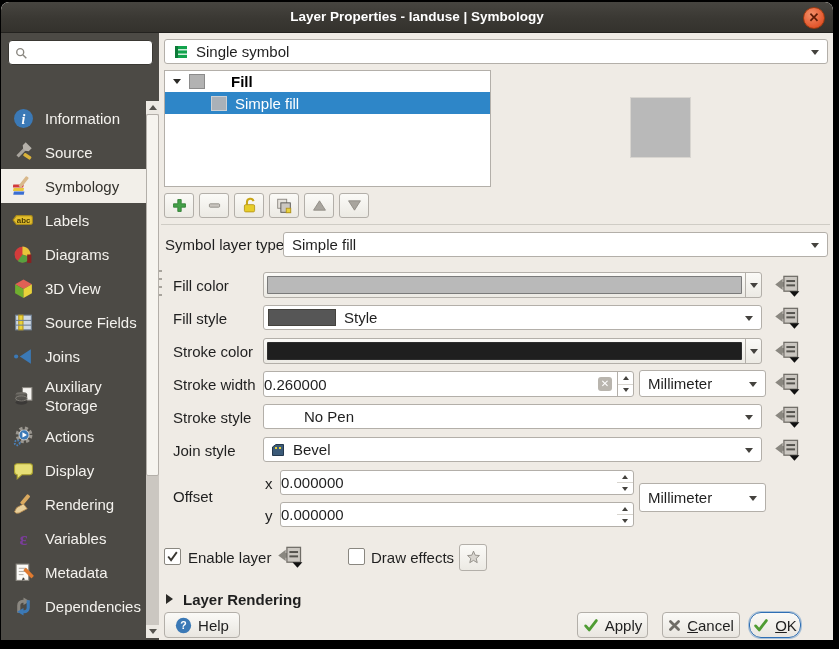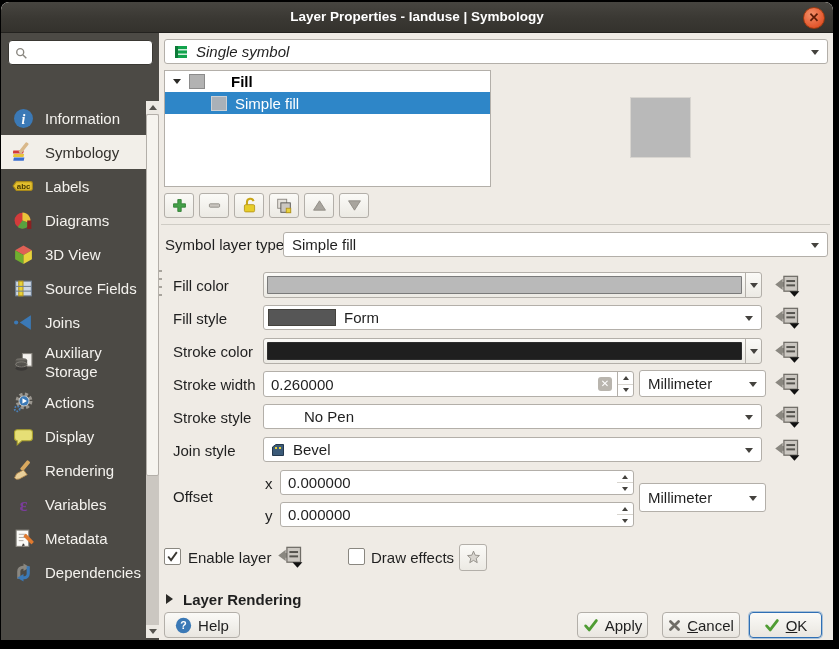--- a/index.html
+++ b/index.html
@@ -58,21 +58,21 @@
         background:linear-gradient(#fbfaf7,#eceae4); display:flex; align-items:center;
         justify-content:center; cursor:pointer; }
   .sep { position:absolute; left:2px; right:3px; top:191px; height:1px; background:#cfccc5; }
   .colorbtn { position:absolute; left:104px; width:499px; height:26px;
         border:1px solid #b3afa9; border-radius:3px; background:linear-gradient(#fbfaf7,#eceae4);
         display:flex; cursor:pointer; }
   .colorbtn .cswatch { flex:1; margin:3px; border:1px solid rgba(60,60,60,.5); border-radius:1px; }
   .colorbtn .carea { flex:0 0 16px; border-left:1px solid #b3afa9; position:relative; }
   .spin { position:absolute; background:#fff; border:1px solid #b3afa9; border-radius:3px;
         display:flex; align-items:center; font-size:15px; color:#1f1f1f; }
-  .spin .val { flex:1; padding-left:7px; }
+  .spin .val { flex:1; }
   .clear-btn { width:14px; height:14px; background:#b9b5ae; border-radius:3px; color:#fff;
         font-size:10px; line-height:14px; text-align:center; margin-right:5px; cursor:pointer; }
   .spin-col { width:16px; align-self:stretch; border-left:1px solid #b3afa9;
         display:flex; flex-direction:column; }
   .spin-col div { flex:1; display:flex; align-items:center; justify-content:center; cursor:pointer; }
   .spin-col div:first-child { border-bottom:1px solid #d8d5cf; }
   .sarr-up { width:0;height:0;border:3.5px solid transparent;border-bottom:4.5px solid #44423e;margin-top:-3px; }
   .sarr-dn { width:0;height:0;border:3.5px solid transparent;border-top:4.5px solid #44423e;margin-bottom:-3px; }
   .ovr { position:absolute; width:26px; height:26px; cursor:pointer; }
   .cb { width:17px; height:17px; background:#fff; border:1px solid #8a8780; border-radius:2px;
@@ -126,20 +126,32 @@
       <div class="sb-item">
         <span class="sb-ico">
           <svg width="21" height="21" viewBox="0 0 20 20">
               <circle cx="10" cy="10" r="9" fill="#3b79b6"></circle>
               <text x="10" y="15" font-size="13" font-family="serif" font-style="italic" font-weight="bold" fill="#fff" text-anchor="middle">i</text>
             </svg>
         </span>
         <span class="sb-label">Information</span>
       </div>
 
+      <div class="sb-item">
+        <span class="sb-ico">
+          <svg width="21" height="21" viewBox="0 0 20 20">
+              <g transform="rotate(45 10 8)">
+                <rect x="8.5" y="5" width="3" height="11" fill="#a8a49d"></rect>
+                <path d="M6 1 h8 v4 l-2.5 2 h-3 L6 5 z" fill="#b5b1aa"></path>
+              </g>
+              <rect x="10" y="12" width="8" height="3.4" rx="1" fill="#d9b23a" transform="rotate(32 14 13)"></rect>
+            </svg>
+        </span>
+        <span class="sb-label">Source</span>
+      </div>
 
       <div class="sb-item selected">
         <span class="sb-ico">
           <svg width="21" height="21" viewBox="0 0 20 20">
               <rect x="2" y="8" width="10" height="3" fill="#d23b3b" transform="skewX(-12)"></rect>
               <rect x="3" y="11.4" width="10" height="3" fill="#e8c53a" transform="skewX(-12)"></rect>
               <rect x="4" y="14.8" width="10" height="3" fill="#3b6fd2" transform="skewX(-12)"></rect>
               <rect x="9" y="0" width="3.4" height="12" rx="1" fill="#d9b88a" transform="rotate(38 11 5)"></rect>
             </svg>
         </span>
@@ -291,21 +303,21 @@
       <div class="sb-thumb"></div>
       <div class="sb-down">
           <div class="tri-down"></div>
         </div>
     </div>
   </div>
 
   <div class="main">
     <div class="splitter"></div>
 
-    <div class="dd" style="left:5px; top:6px; width:664px; height:25px; gap:7px;font-style:italic;">
+    <div class="dd" style="left:5px; top:6px; width:664px; height:25px; gap:7px;">
       <svg width="16" height="16" viewBox="0 0 16 16">
         <rect x="2" y="2" width="12" height="3.2" fill="#12a34c"></rect>
         <rect x="2" y="6.4" width="12" height="3.2" fill="#12a34c"></rect>
         <rect x="2" y="10.8" width="12" height="3.2" fill="#12a34c"></rect>
         <rect x="2" y="2" width="3" height="12" fill="#0d7a38"></rect>
       </svg>
       <span>Single symbol</span>
       <span class="caret"></span>
     </div>
 
@@ -374,21 +386,21 @@
         <span class="caret" style="right:3px;"></span>
       </div>
     </div>
     <svg class="ovr" style="left:615px; top:239px;" viewBox="0 0 21 21">
         <use href="#i-ovr"></use>
       </svg>
 
     <span class="lbl" style="left:14px; top:277px;">Fill style</span>
     <div class="dd" style="left:104px; top:272px; width:499px; height:25px; padding-left:4px; gap:8px;">
       <span style="width: 68px; height: 17px; border: 1px solid rgb(68, 66, 62); background: rgb(86, 86, 86);"></span>
-      <span>Form</span>
+      <span>Style</span>
       <span class="caret"></span>
     </div>
     <svg class="ovr" style="left:615px; top:271px;" viewBox="0 0 21 21">
         <use href="#i-ovr"></use>
       </svg>
 
     <span class="lbl" style="left:14px; top:310px;">Stroke color</span>
     <div class="colorbtn" style="top:305px;">
       <div class="cswatch" style="background: rgb(31, 31, 31);"></div>
       <div class="carea">
@@ -506,20 +518,20 @@
           <use href="#i-check"></use>
         </svg>
       <span>Apply</span>
     </div>
     <div class="footer-btn" style="left:503px; width:78px;">
       <svg width="13" height="13" viewBox="0 0 16 16">
         <path d="M3 3 L13 13 M13 3 L3 13" stroke="#6f6c66" stroke-width="3.4" stroke-linecap="round"></path>
       </svg>
       <span class="u-first">Cancel</span>
     </div>
-    <div class="footer-btn default" style="left:590px; width:73px;">
+    <div class="footer-btn default" style="left:590px; width:52px;border-radius:12px;">
       <svg width="16" height="16" viewBox="0 0 18 18">
           <use href="#i-check"></use>
         </svg>
       <span class="u-first">OK</span>
     </div>
   </div>
 </div>
 
 </body></html>

